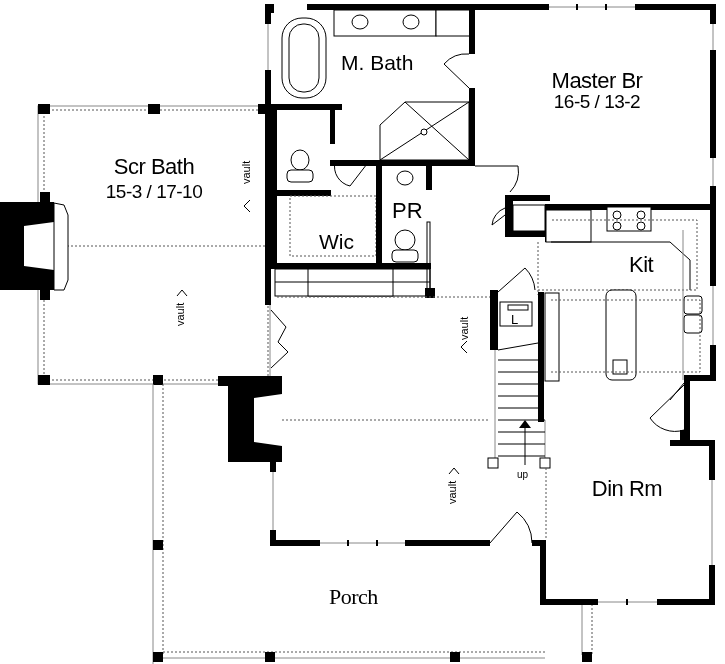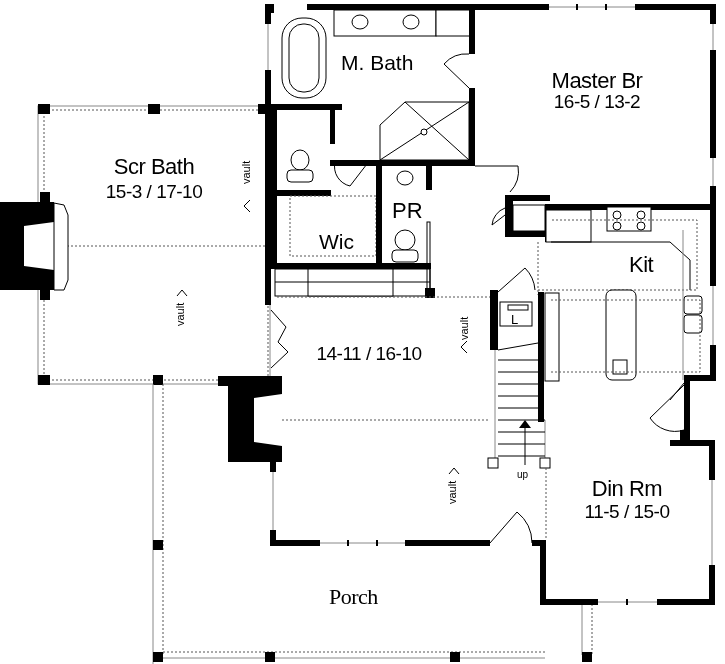--- a/index.html
+++ b/index.html
@@ -237,26 +237,24 @@
 <div class="lbl" style="left:74px;top:148px;width:160px;">
   <div class="room-name">Scr Bath</div>
   <div class="room-dim" style="margin-top:4px;">15-3 / 17-10</div>
 </div>
 
 <div class="lbl small-name" style="left:319px;top:207px;margin-top:24px;">Wic</div>
 <div class="lbl small-name" style="left:392px;top:200px;font-size:22px;">PR</div>
 <div class="lbl room-name" style="left:629px;top:246px;">Kit</div>
 
 <div class="lbl" style="left:296px;top:342px;width:146px;">
-  <div class="room-dim" style="margin-top:2px;">14-11 / 16-10</div>
 </div>
 
 <div class="lbl" style="left:568px;top:470px;width:118px;">
   <div class="room-name">Din Rm</div>
-  <div class="room-dim" style="margin-top:2px;">11-5 / 15-0</div>
 </div>
 
 <div class="lbl room-name" style="left:329px;top:578px;font-family:Liberation Serif, serif;">Porch</div>
 
 <div class="vault" style="left:241px;top:184px;transform:rotate(-90deg);transform-origin:left top;">vault</div>
 <div class="vault" style="left:175px;top:300px;transform:rotate(-90deg) translate(-26px,0);transform-origin:left top;">vault</div>
 <div class="vault" style="left:459px;top:340px;transform:rotate(-90deg);transform-origin:left top;">vault</div>
 <div class="vault" style="left:447px;top:478px;transform:rotate(-90deg) translate(-26px,0);transform-origin:left top;">vault</div>
 <div class="up" style="left:517px;top:469px;">up</div>
 <div class="lbl" style="left:511px;top:313px;font-size:13px;">L</div>

